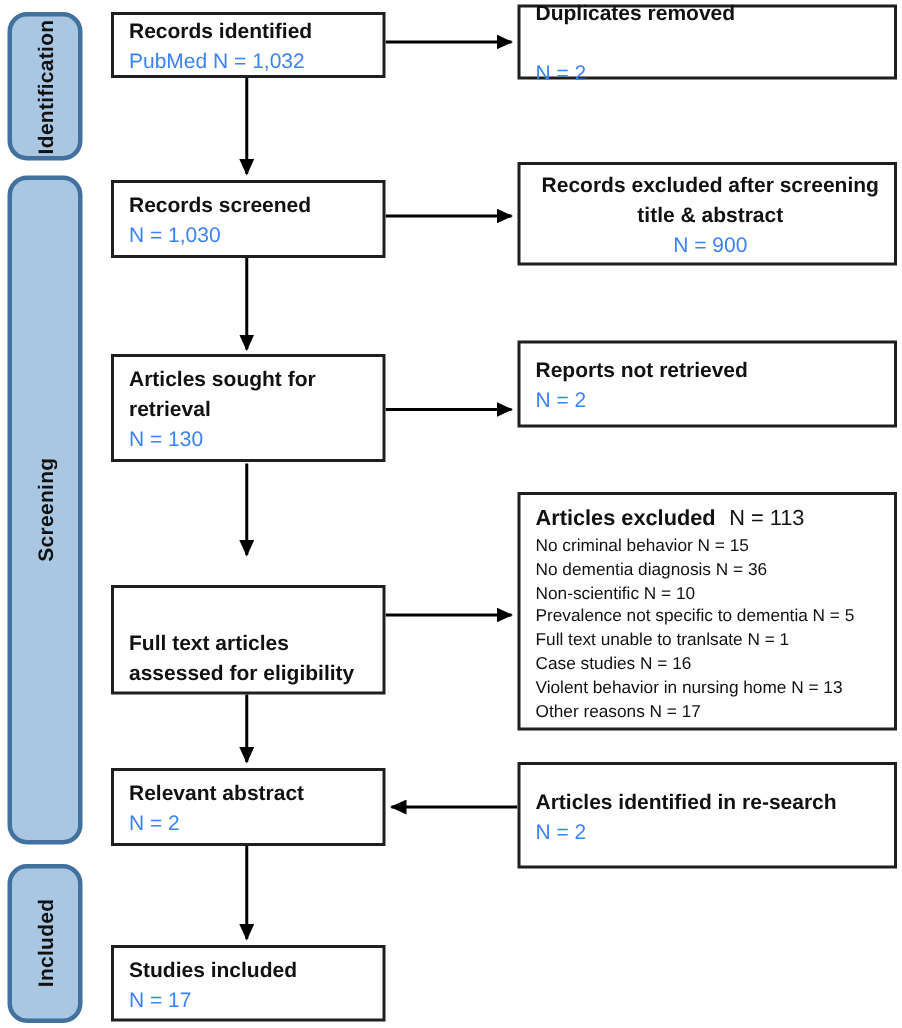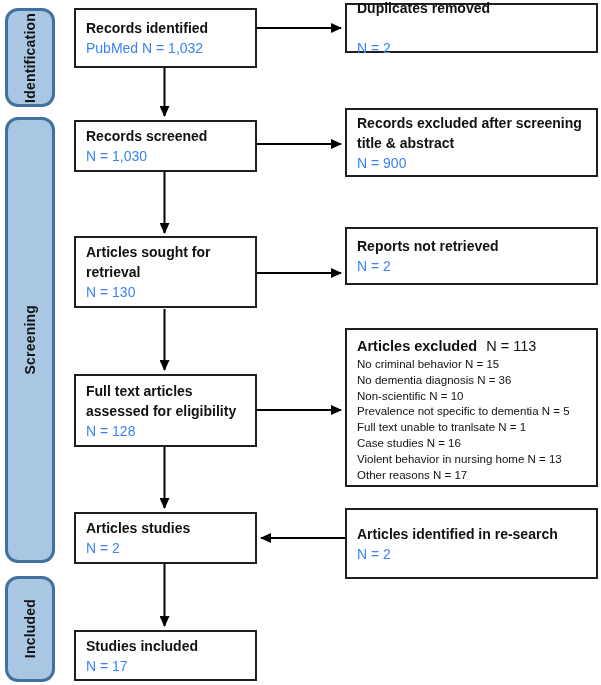--- a/index.html
+++ b/index.html
@@ -62,31 +62,31 @@
   }
   .fbox .box-value {
     font-weight: normal;
     font-size: 14px;
     line-height: 20px;
     color: #3b82f6;
   }
 
   
   .mb { left: 74px; width: 183px; }
-  .mb1 { top: 8px;   height: 60px; }
+  .mb1 { top: 8px;   height: 44px; }
   .mb2 { top: 120px; height: 52px; }
   .mb3 { top: 236px; height: 72px; }
-  .mb4 { top: 374px; height: 73px; }
+  .mb4 { top: 390px; height: 73px; justify-content: flex-end; }
   .mb5 { top: 512px; height: 52px; }
   .mb6 { top: 630px; height: 51px; }
 
   
   .sb { left: 345px; width: 253px; }
   .sb1 { top: 3px;   height: 50px; gap: 20px; }
-  .sb2 { top: 108px; height: 69px; }
+  .sb2 { top: 108px; height: 69px; text-align: center; }
   .sb3 { top: 227px; height: 58px; }
   .sbx { top: 328px; height: 159px; justify-content: flex-start; padding-top: 6px; }
   .sb4 { top: 508px; height: 71px; }
 
   
   .sbx .box-title-line {
     font-size: 14.5px;
     line-height: 21px;
     color: #111;
   }
@@ -153,24 +153,23 @@
     <div class="box-value">N = 1,030</div>
   </div>
   <div class="fbox mb mb3">
     <div class="box-title">Articles sought for
 retrieval</div>
     <div class="box-value">N = 130</div>
   </div>
   <div class="fbox mb mb4">
     <div class="box-title">Full text articles
 assessed for eligibility</div>
-    <div class="box-value">N = 128</div>
   </div>
   <div class="fbox mb mb5">
-    <div class="box-title">Articles studies</div>
+    <div class="box-title">Relevant abstract</div>
     <div class="box-value">N = 2</div>
   </div>
   <div class="fbox mb mb6">
     <div class="box-title">Studies included</div>
     <div class="box-value">N = 17</div>
   </div>
 
   <div class="fbox sb sb1">
     <div class="box-title">Duplicates removed</div>
     <div class="box-value">N = 2</div>

